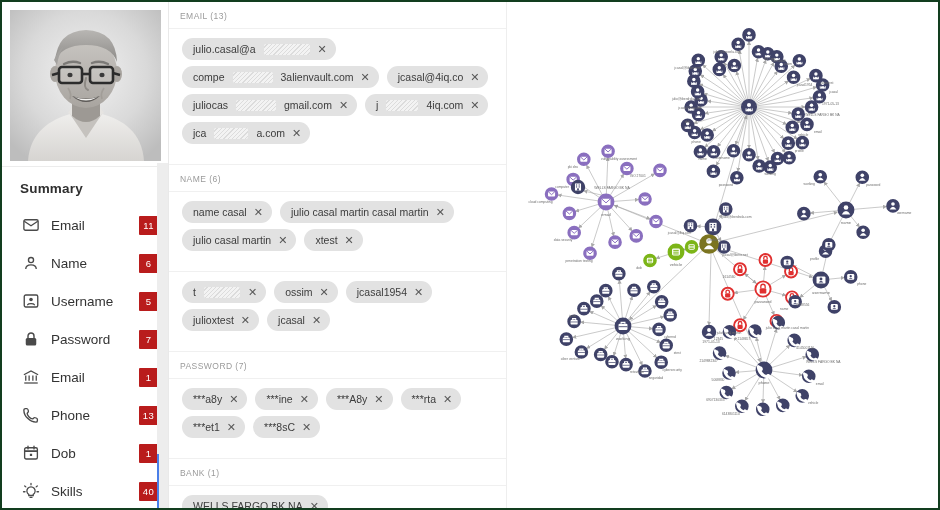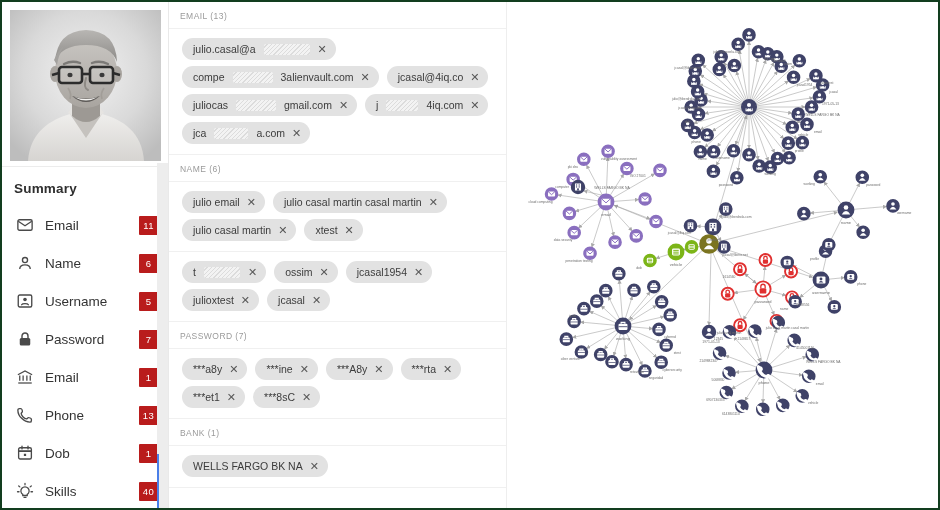--- a/index.html
+++ b/index.html
@@ -23,21 +23,21 @@
   }
   .photo-wrap {
     padding:8px 8px 0 8px; background:#ffffff;
   }
   .photo {
     width:151px; height:151px; position:relative; overflow:hidden;
     background:#d8d8d8;
   }
   .photo svg { display:block; width:100%; height:100%; }
   .summary-card {
-    flex:1; background:#fff; margin:6px 0 0 0; padding:10px 0 0 0;
+    flex:1; background:#fff; margin:6px 0 0 0; padding:10px 0 0 6px;
     box-shadow:0 -1px 0 #ececec;
     overflow:hidden; position:relative;
   }
   .summary-title {
     font-size:13.5px; font-weight:bold; color:#2f2f2f;
     padding:4px 0 10px 12px; letter-spacing:.2px;
   }
   .nav-list { list-style:none; }
   .nav-item {
     display:flex; align-items:center; gap:10px;
@@ -69,21 +69,21 @@
     border-right:1px solid #eeeeee;
   }
   .section { padding:0; }
   .sec-head {
     font-size:8.5px; color:#9a9a9a; letter-spacing:.45px;
     padding:9px 0 7px 11px; text-transform:uppercase;
     border-bottom:1px solid #f0f0f0;
   }
   .chips {
     display:flex; flex-wrap:wrap; gap:6px 8px;
-    padding:9px 0 10px 13px;
+    padding:9px 0 20px 13px;
     border-bottom:1px solid #f0f0f0;
     overflow:hidden; max-height:none;
   }
   .chip {
     height:22px; border-radius:11px; background:#e2e2e2;
     display:inline-flex; align-items:center; gap:7px;
     padding:0 9px 0 11px; font-size:10.5px; color:#3c3c3c;
     white-space:nowrap; flex:0 0 auto; cursor:default;
   }
   .chip .xbtn {
@@ -303,21 +303,21 @@
               <span class="redact" style="width: 34px;"></span>
               <span>a.com</span>
               <span class="xbtn">✕</span>
             </span>
           </div>
         </div>
         <div class="section">
           <div class="sec-head">NAME (6)</div>
           <div class="chips">
             <span class="chip">
-              <span>julio email</span>
+              <span>name casal</span>
               <span class="xbtn">✕</span>
             </span>
             <span class="chip">
               <span>julio casal martin casal martin</span>
               <span class="xbtn">✕</span>
             </span>
             <span class="chip">
               <span>julio casal martin</span>
               <span class="xbtn">✕</span>
             </span>

